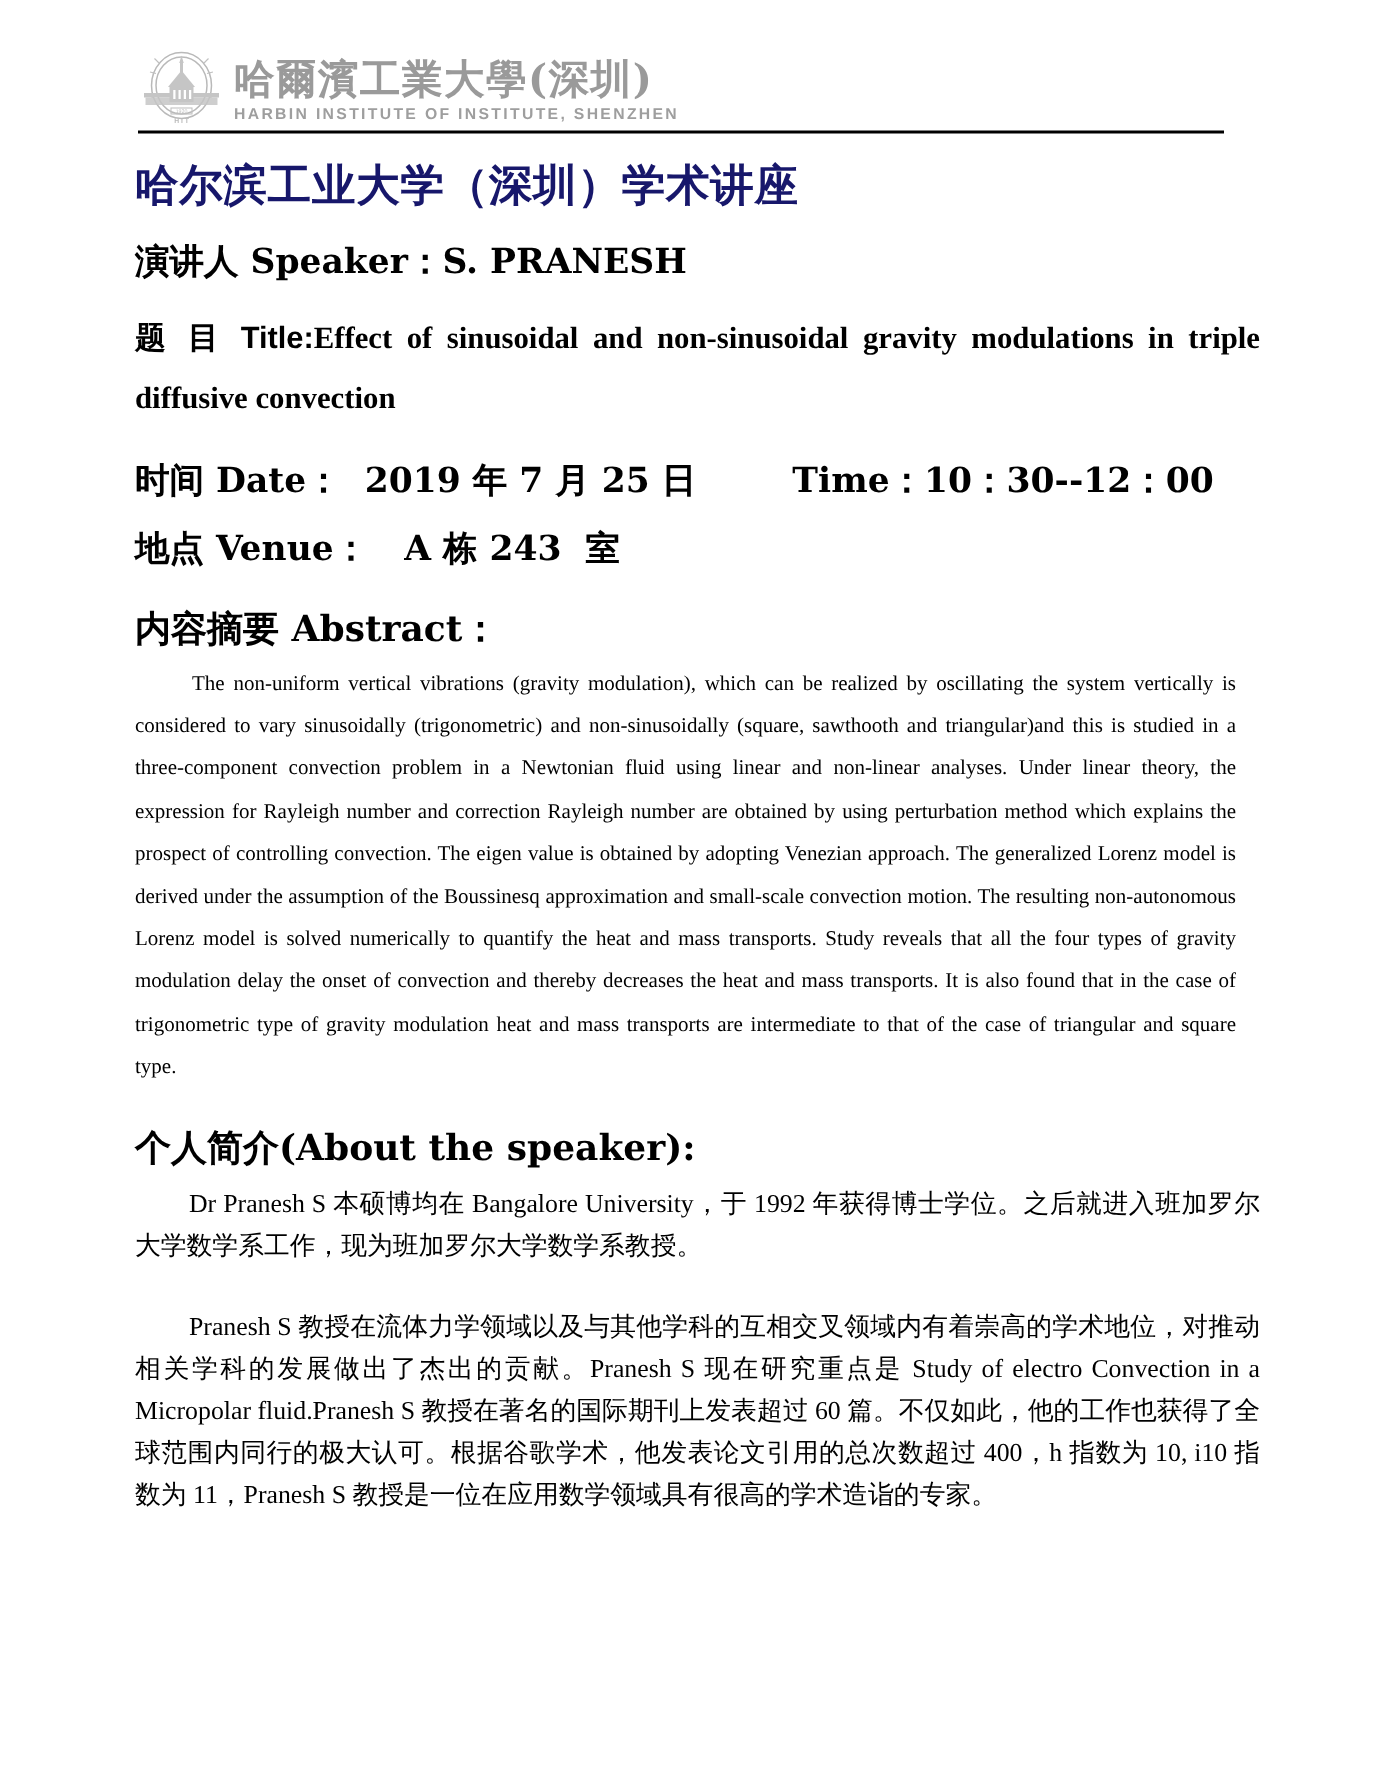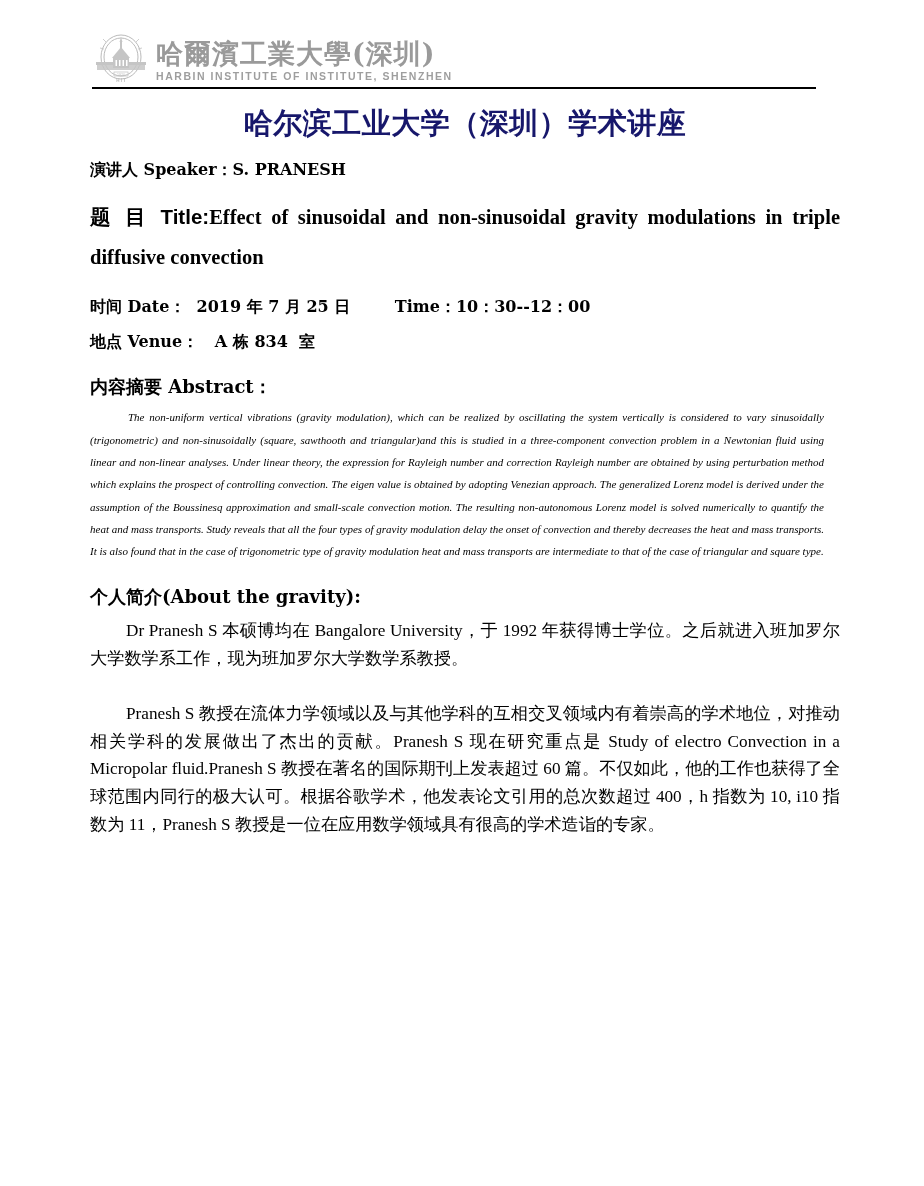--- a/index.html
+++ b/index.html
@@ -66,33 +66,32 @@
     margin: 3px 108px 0 92px;
     border-top: 2.3px solid #000;
   }
 
   
   .content {
     margin: 0 84px 0 90px;
   }
 
   .doc-title {
-    text-align: center;
     color: #17176b;
     font-family: "DejaVu Serif", serif;
     font-size: 29px;
     font-weight: 700;
     letter-spacing: .5px;
     margin: 16px 0 0 0;
     line-height: 1.25;
   }
 
   .field-line {
     font-family: "DejaVu Serif", serif;
-    font-size: 16px;
+    font-size: 23px;
     font-weight: 700;
     line-height: 1.35;
     margin: 18px 0 0 0;
     white-space: pre;
   }
   .field-line.tight { margin-top: 14px; }
 
   .title-block {
     font-family: "Liberation Serif", serif;
     font-size: 20.5px;
@@ -101,36 +100,35 @@
     text-align-last: left;
     line-height: 1.95;
     margin: 16px 0 0 0;
   }
   .title-block .cn {
     font-family: Liberation Sans, sans-serif;
   }
 
   .section-heading {
     font-family: "DejaVu Serif", serif;
-    font-size: 18px;
+    font-size: 24px;
     font-weight: 700;
     margin: 22px 0 0 0;
     line-height: 1.3;
   }
 
   .abstract {
     font-family: "Liberation Serif", serif;
-    font-size: 11px;
+    font-size: 14px;
     line-height: 2.03;
     text-align: justify;
     text-align-last: left;
     text-indent: 38px;
     margin: 8px 16px 0 0;
     hyphens: none;
-    font-style: italic;
   }
 
   .bio-para {
     font-family: "Liberation Serif", serif;
     font-size: 17.2px;
     line-height: 1.62;
     text-align: justify;
     text-align-last: left;
     text-indent: 36px;
     margin: 9px 0 0 0;
@@ -185,26 +183,26 @@
     <h1 class="doc-title">哈尔滨工业大学（深圳）学术讲座</h1>
 
     <div class="field-line">演讲人 Speaker：S. PRANESH</div>
 
     <div class="title-block">
       <span class="cn">题 目  Title:</span><span>Effect of sinusoidal and non-sinusoidal gravity modulations in triple diffusive convection</span>
     </div>
 
     <div class="field-line">时间 Date：  2019 年 7 月 25 日        Time：10：30--12：00</div>
 
-    <div class="field-line tight">地点 Venue：   A 栋 834  室</div>
+    <div class="field-line tight">地点 Venue：   A 栋 243  室</div>
 
     <div class="section-heading">内容摘要 Abstract：</div>
 
     <p class="abstract">The non-uniform vertical vibrations (gravity modulation), which can be realized by oscillating the system vertically is considered to vary sinusoidally (trigonometric) and non-sinusoidally (square, sawthooth and triangular)and this is studied in a three-component convection problem in a Newtonian fluid using linear and non-linear analyses. Under linear theory, the expression for Rayleigh number and correction Rayleigh number are obtained by using perturbation method which explains the prospect of controlling convection. The eigen value is obtained by adopting Venezian approach. The generalized Lorenz model is derived under the assumption of the Boussinesq approximation and small-scale convection motion. The resulting non-autonomous Lorenz model is solved numerically to quantify the heat and mass transports. Study reveals that all the four types of gravity modulation delay the onset of convection and thereby decreases the heat and mass transports. It is also found that in the case of trigonometric type of gravity modulation heat and mass transports are intermediate to that of the case of triangular and square type.</p>
 
-    <div class="section-heading">个人简介(About the gravity):</div>
+    <div class="section-heading">个人简介(About the speaker):</div>
 
     <p class="bio-para">Dr Pranesh S 本硕博均在 Bangalore University，于 1992 年获得博士学位。之后就进入班加罗尔大学数学系工作，现为班加罗尔大学数学系教授。</p>
 
     <p class="bio-para second">Pranesh S 教授在流体力学领域以及与其他学科的互相交叉领域内有着崇高的学术地位，对推动相关学科的发展做出了杰出的贡献。Pranesh S 现在研究重点是 Study of electro Convection in a Micropolar fluid.Pranesh S 教授在著名的国际期刊上发表超过 60 篇。不仅如此，他的工作也获得了全球范围内同行的极大认可。根据谷歌学术，他发表论文引用的总次数超过 400，h 指数为 10, i10 指数为 11，Pranesh S 教授是一位在应用数学领域具有很高的学术造诣的专家。</p>
 
   </div>
 </div>
 
 </body></html>

